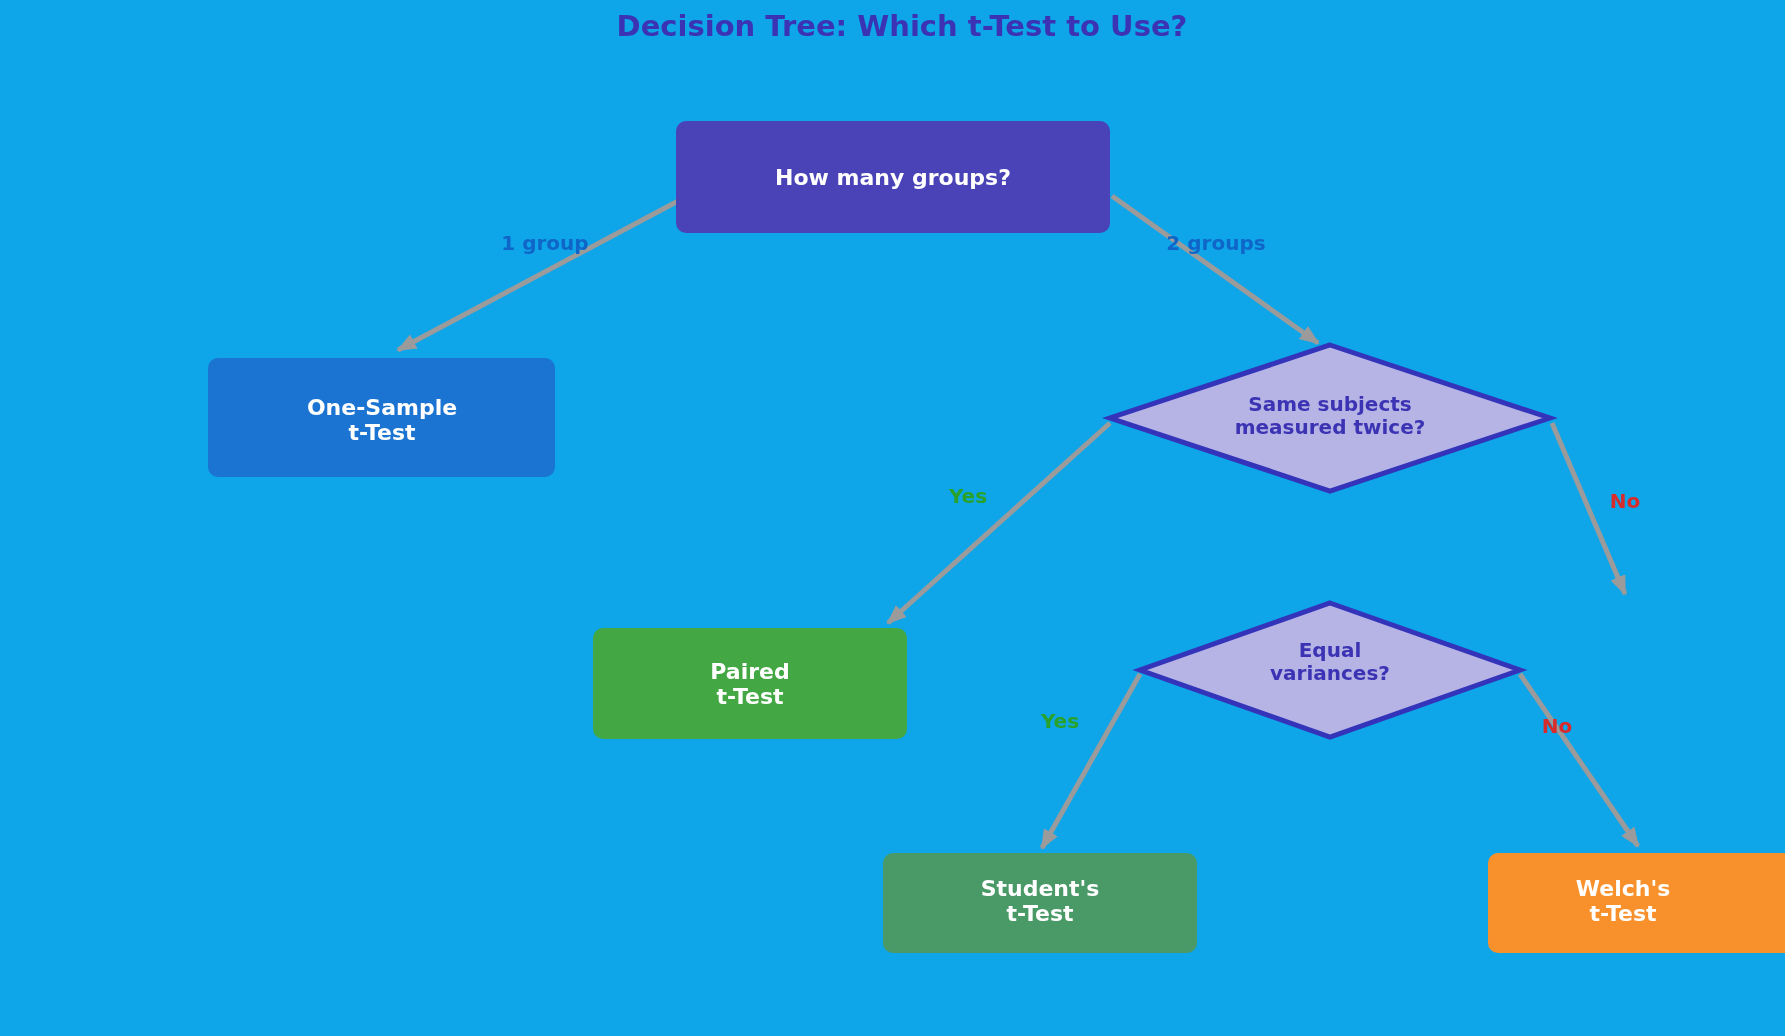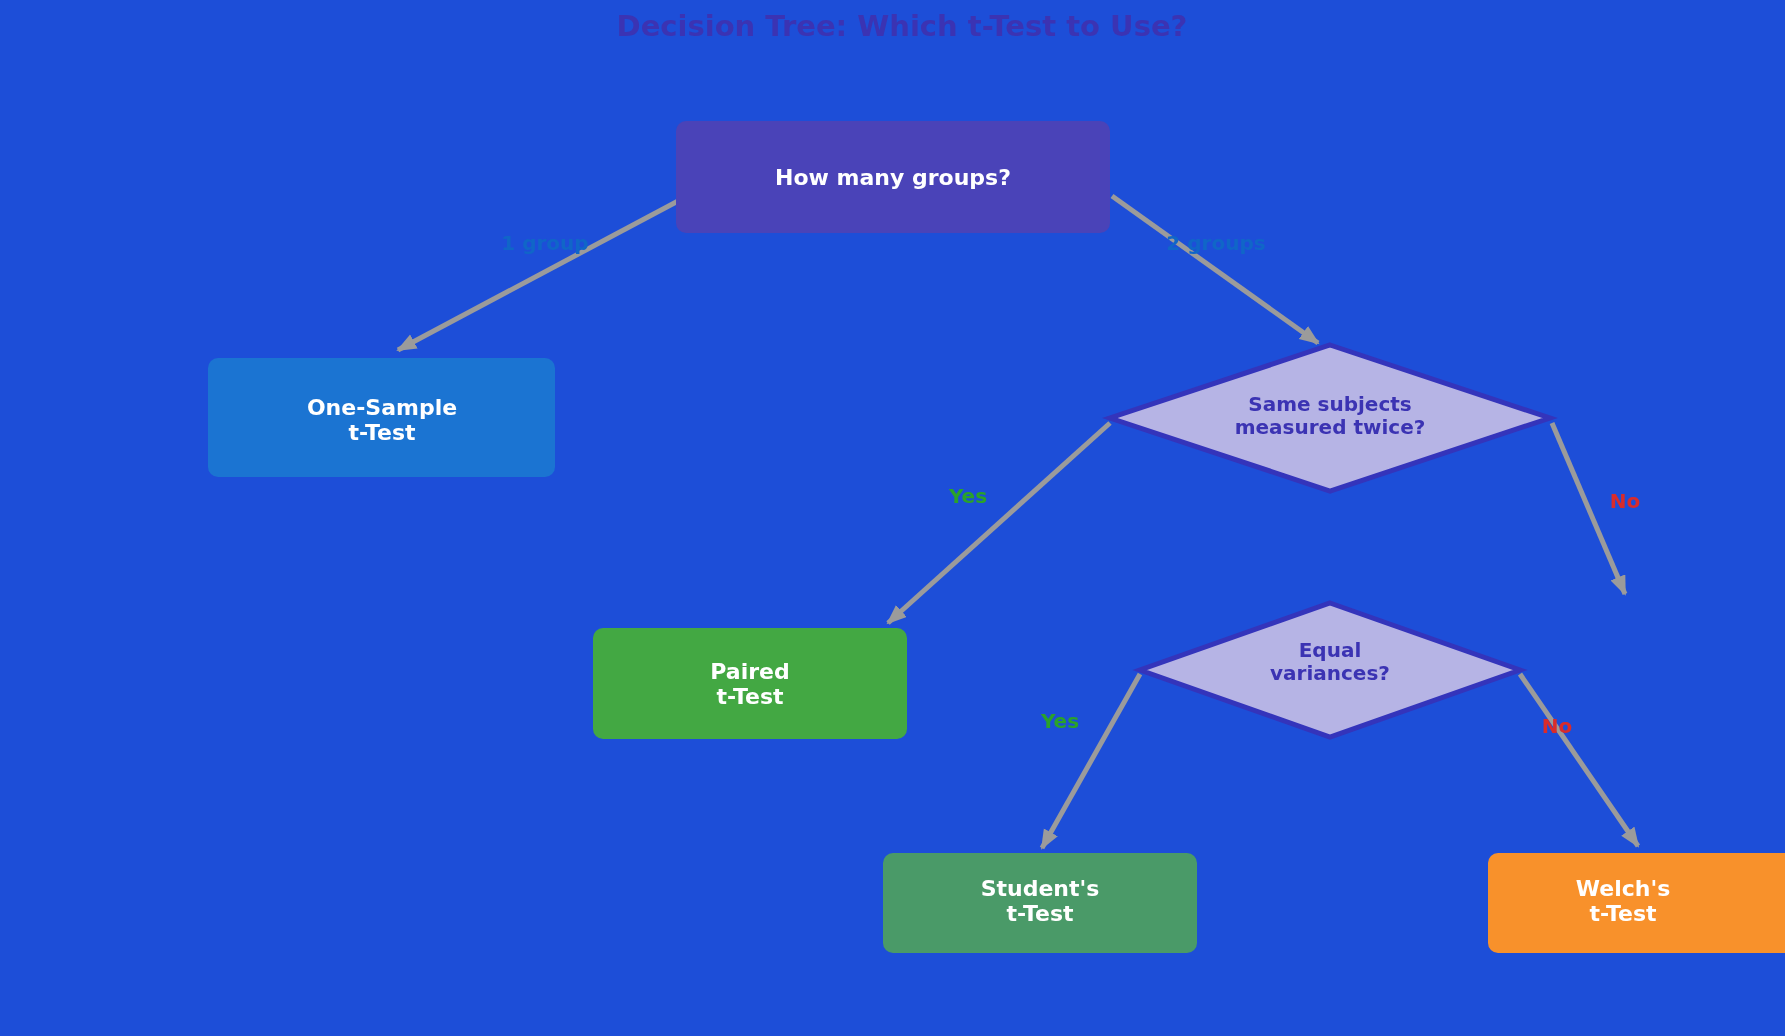--- a/index.html
+++ b/index.html
@@ -5,21 +5,21 @@
   html, body {
     margin: 0;
     padding: 0;
     background: #ffffff;
     font-family: "DejaVu Sans", "Liberation Sans", sans-serif;
   }
   .stage {
     position: relative;
     width: 1785px;
     height: 1036px;
-    background: #1d4ed8;
+    background: #0ea5e9;
     overflow: hidden;
   }
   svg { display: block; }
   .node-text {
     font-family: "DejaVu Sans", "Liberation Sans", sans-serif;
     font-weight: bold;
     font-size: 22px;
     fill: #ffffff;
   }
   .diamond-text {

